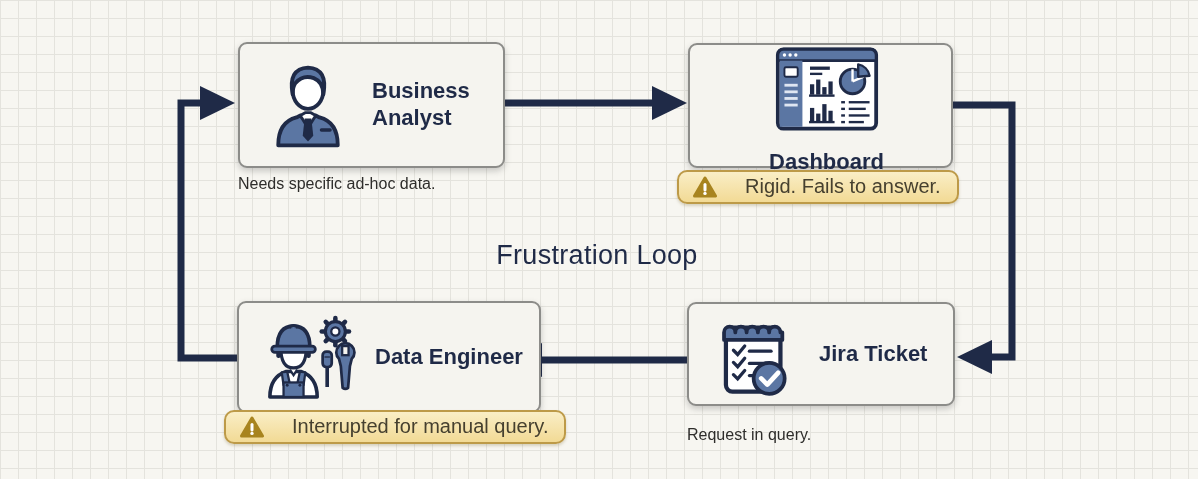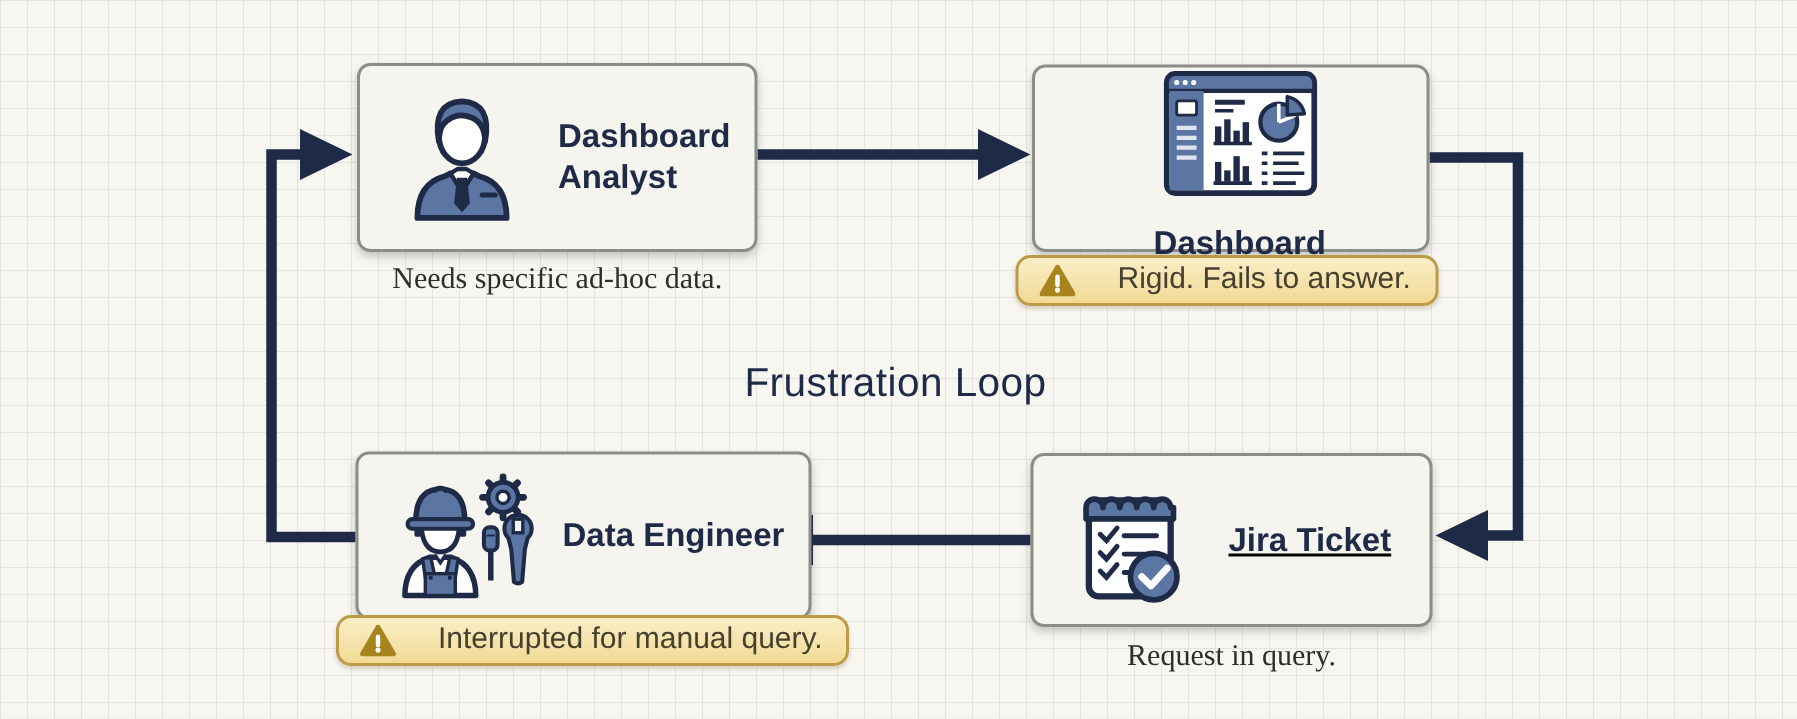--- a/index.html
+++ b/index.html
@@ -43,25 +43,23 @@
     justify-content: center;
   }
   .node .label {
     font-size: 22px;
     font-weight: bold;
     line-height: 1.22;
     color: #1f2a47;
   }
   .caption {
     position: absolute;
-    text-align: center;
-    font-size: 20px;
+    font-size: 16px;
     color: #2e2d2b;
     white-space: nowrap;
-    font-family: Liberation Serif, serif;
   }
   .badge {
     position: absolute;
     display: inline-flex;
     align-items: center;
     gap: 28px;
     padding: 3px 16px 4px 14px;
     background: linear-gradient(#faeec6, #f2da95);
     border: 2.5px solid #bd9a48;
     border-radius: 10px;
@@ -78,21 +76,21 @@
     width: 300px;
     text-align: center;
     font-size: 27px;
     font-weight: normal;
     color: #1f2a47;
     letter-spacing: 0.3px;
   }
   
   #node-business-analyst { left: 238px; top: 42px;  width: 267px; height: 126px; }
   #node-dashboard        { left: 688px; top: 43px;  width: 265px; height: 125px; flex-direction: column; }
-  #node-jira-ticket      { left: 687px; top: 302px; width: 268px; height: 116px; text-decoration: underline; }
+  #node-jira-ticket      { left: 687px; top: 302px; width: 268px; height: 104px; }
   #node-data-engineer    { left: 237px; top: 301px; width: 304px; height: 112px; }
   #caption-business-analyst { left: 238px; top: 175px; width: 267px; }
   #caption-jira-ticket      { left: 687px; top: 426px; width: 268px; }
   #badge-dashboard       { left: 677px; top: 170px; }
   #badge-data-engineer   { left: 224px; top: 410px; }
 </style>
 </head>
 <body>
 
 <div class="canvas">
@@ -120,21 +118,21 @@
     <span class="icon-wrap">
       <svg width="96" height="96" viewBox="0 0 100 100">
         <ellipse cx="50" cy="35" rx="16" ry="19" fill="#ffffff" stroke="#1f2a47" stroke-width="4"></ellipse>
         <path d="M34 39 Q29 12 50 11 Q71 12 66 39 Q66 26 56 22 Q45 18 37 27 Q34 31 34 39 Z" fill="#5b76a3" stroke="#1f2a47" stroke-width="4" stroke-linejoin="round"></path>
         <path d="M19 92 Q19 68 38 63 L42 61 Q50 70 58 61 L62 63 Q81 68 81 92 Z" fill="#5b76a3" stroke="#1f2a47" stroke-width="4" stroke-linejoin="round"></path>
         <path d="M42 61 L50 74 L58 61 L53 58 L47 58 Z" fill="#ffffff" stroke="#1f2a47" stroke-width="3" stroke-linejoin="round"></path>
         <path d="M46.5 64 L53.5 64 L55.5 82 L50 88 L44.5 82 Z" fill="#1f2a47"></path>
         <line x1="64" y1="76" x2="73" y2="76" stroke="#1f2a47" stroke-width="3.5" stroke-linecap="round"></line>
       </svg>
     </span>
-    <span class="label">Dashboard Analyst</span>
+    <span class="label">Business Analyst</span>
   </div>
   <div class="caption" id="caption-business-analyst">Needs specific ad-hoc data.</div>
 
   <div class="node" id="node-dashboard">
     <span class="icon-wrap">
       <svg width="104" height="88" viewBox="0 0 110 92">
         <rect x="3" y="4" width="104" height="84" rx="6" fill="#ffffff" stroke="#1f2a47" stroke-width="4"></rect>
         <path d="M9 4 H101 A6 6 0 0 1 107 10 V16 H3 V10 A6 6 0 0 1 9 4 Z" fill="#5b76a3" stroke="#1f2a47" stroke-width="3"></path>
         <circle cx="10" cy="10" r="1.8" fill="#ffffff"></circle>
         <circle cx="16" cy="10" r="1.8" fill="#ffffff"></circle>

